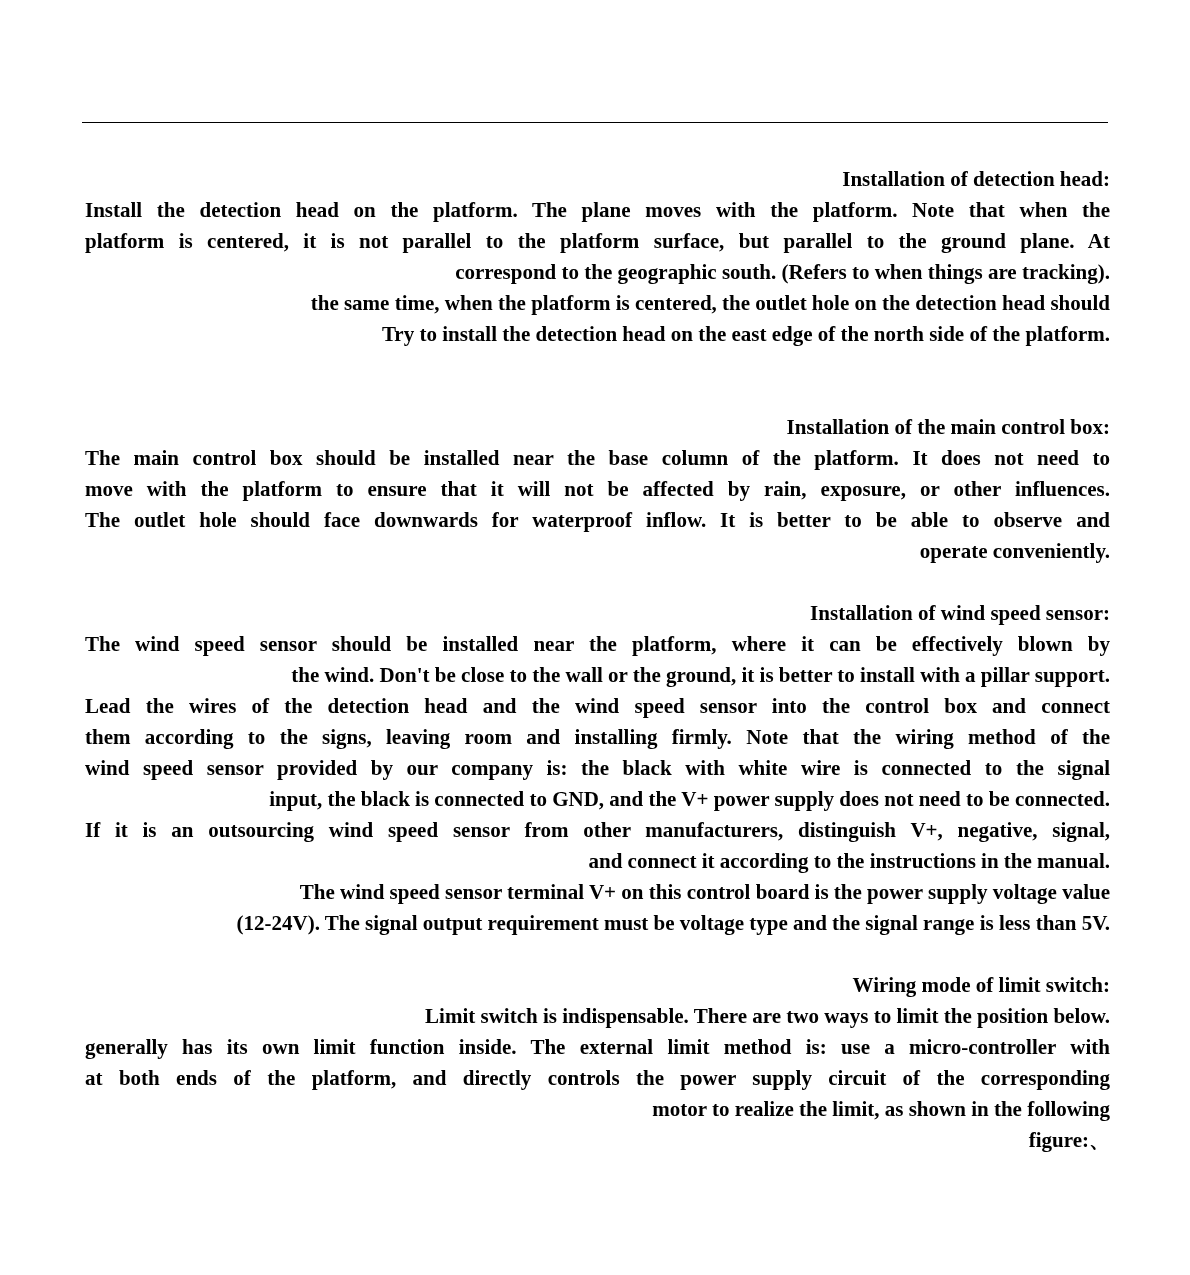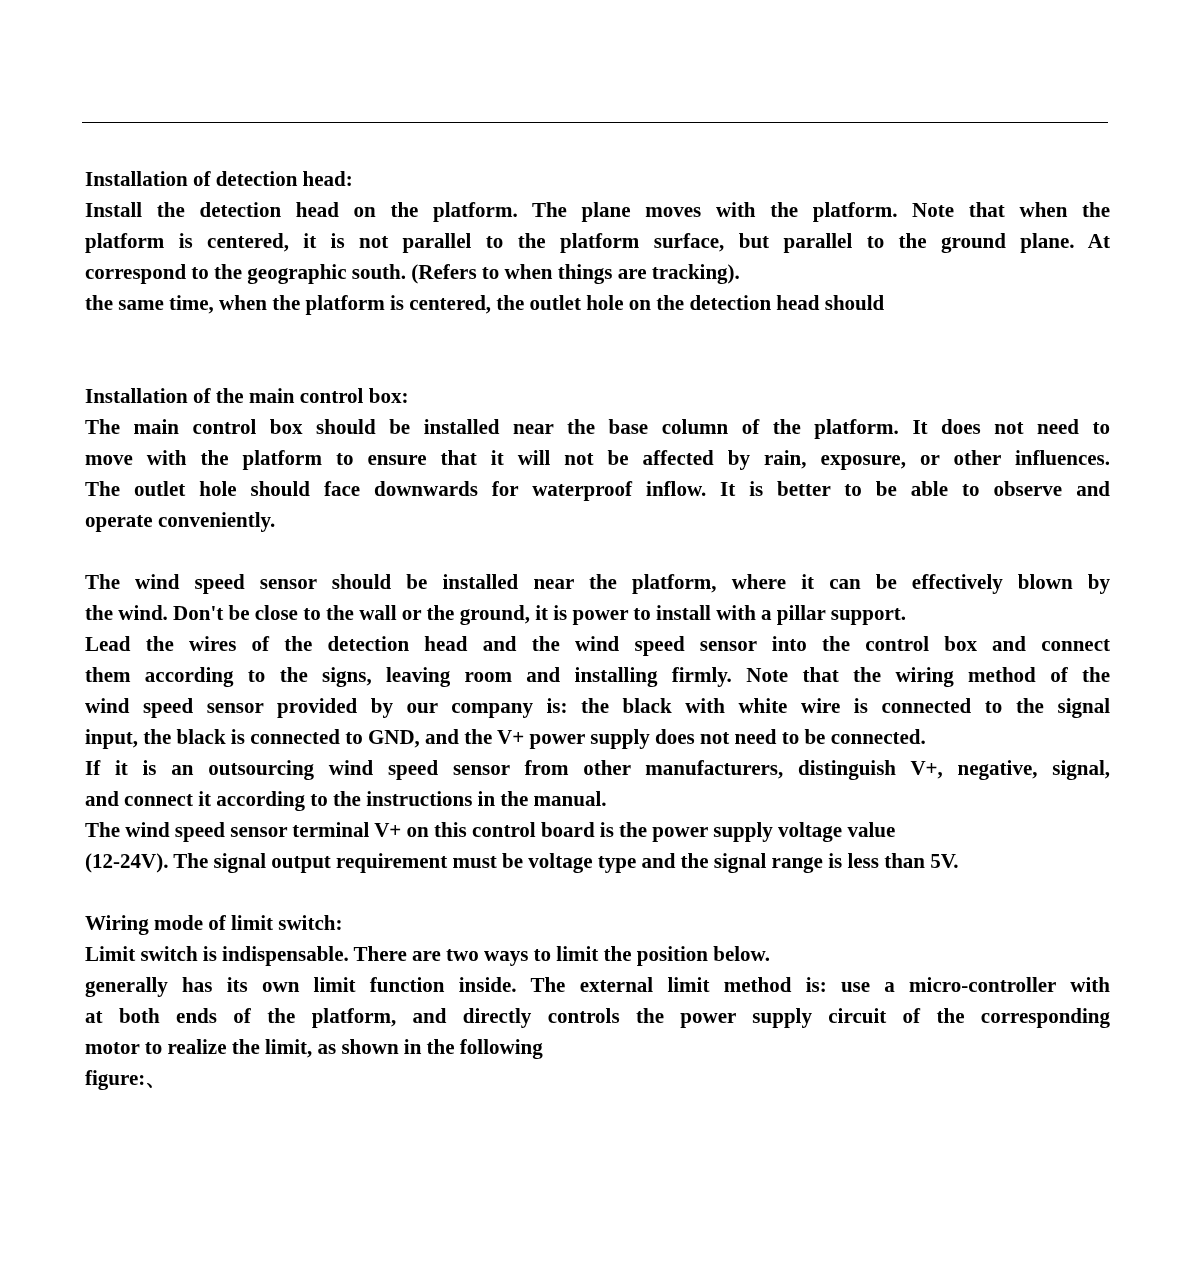--- a/index.html
+++ b/index.html
@@ -3,50 +3,52 @@
 <meta charset="utf-8">
 <style>
   html, body { margin: 0; padding: 0; background: #ffffff; }
   body { width: 1190px; height: 1275px; position: relative; overflow: hidden; }
   .rule { position: absolute; left: 82px; top: 122px; width: 1026px; height: 0; border-top: 1.5px solid #000; }
   .doc {
     position: absolute; left: 85px; top: 164px; width: 1025px;
     font-family: "Liberation Serif", serif; font-weight: bold;
     font-size: 21px; line-height: 31px; color: #000;
   }
-  .line { white-space: nowrap; height: 31px; }
+  .line { white-space: nowrap; height: 31px; text-align: right; }
   .just { text-align: justify; text-align-last: justify; white-space: normal; }
   .gap1 { height: 62px; }
   .gap2 { height: 31px; }
 </style>
 </head>
 <body>
 
 <div class="rule"></div>
 
 <div class="doc">
   <div>
     <div class="line">Installation of detection head:</div>
     <div class="line just">Install the detection head on the platform. The plane moves with the platform. Note that when the</div>
     <div class="line just">platform is centered, it is not parallel to the platform surface, but parallel to the ground plane. At</div>
     <div class="line">correspond to the geographic south. (Refers to when things are tracking).</div>
     <div class="line">the same time, when the platform is centered, the outlet hole on the detection head should</div>
+    <div class="line">Try to install the detection head on the east edge of the north side of the platform.</div>
   </div>
   <div class="gap1"></div>
   <div>
     <div class="line">Installation of the main control box:</div>
     <div class="line just">The main control box should be installed near the base column of the platform. It does not need to</div>
     <div class="line just">move with the platform to ensure that it will not be affected by rain, exposure, or other influences.</div>
     <div class="line just">The outlet hole should face downwards for waterproof inflow. It is better to be able to observe and</div>
     <div class="line">operate conveniently.</div>
   </div>
   <div class="gap2"></div>
   <div>
+    <div class="line">Installation of wind speed sensor:</div>
     <div class="line just">The wind speed sensor should be installed near the platform, where it can be effectively blown by</div>
-    <div class="line">the wind. Don't be close to the wall or the ground, it is power to install with  a pillar support.</div>
+    <div class="line">the wind. Don't be close to the wall or the ground, it is better to install with  a pillar support.</div>
     <div class="line just">Lead the wires of the detection head and the wind speed sensor into the control box and connect</div>
     <div class="line just">them according to the signs, leaving room and installing  firmly. Note that the wiring method of the</div>
     <div class="line just">wind speed sensor provided by our company is: the  black with white wire is connected to the signal</div>
     <div class="line">input, the black is connected to GND, and the V+ power supply does not need to be connected.</div>
     <div class="line just">If it is an outsourcing wind speed sensor  from other manufacturers, distinguish V+, negative, signal,</div>
     <div class="line">and connect it according to the instructions in  the manual.</div>
     <div class="line">The wind speed sensor terminal V+ on this control board is the power supply voltage value</div>
     <div class="line">(12-24V). The signal  output requirement must be voltage type and the signal range is less than 5V.</div>
   </div>
   <div class="gap2"></div>

